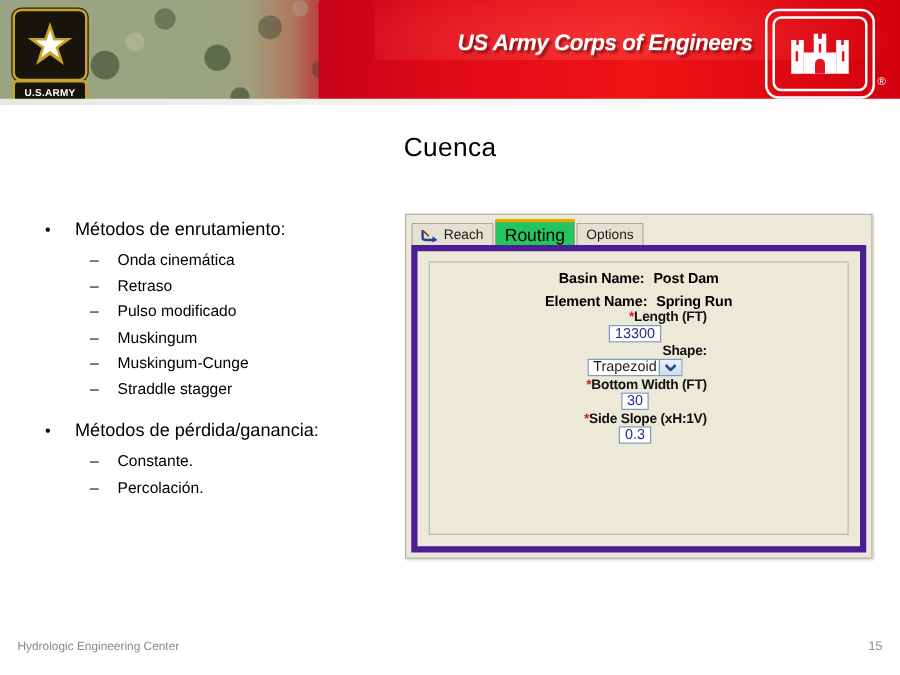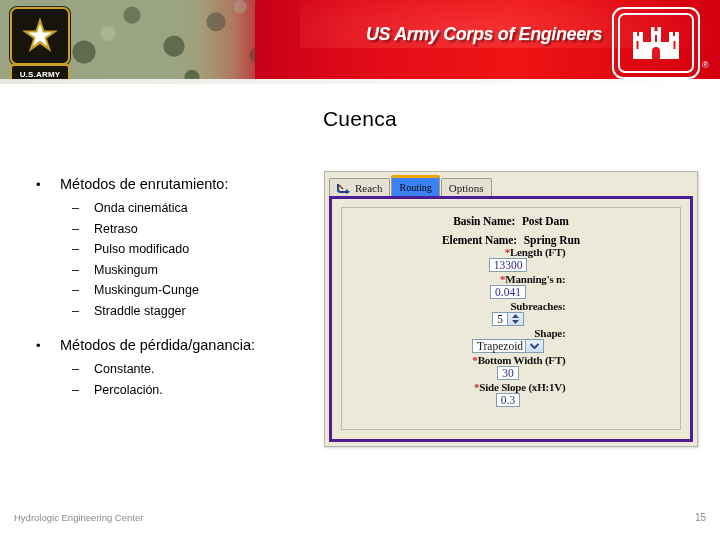--- a/index.html
+++ b/index.html
@@ -134,49 +134,49 @@
   .bullet-l2 .txt{white-space:nowrap;}
 
   .gap-block{height:13px;}
 
   
   .dialog{
     position:absolute;left:324px;top:171px;width:372px;height:274px;
     background:#ece9d8;
     border:1px solid #b6b6a8;
     box-shadow:1px 1px 2px rgba(0,0,0,0.18);
-    font-family:Liberation Serif, serif;
+    font-family:Liberation Sans, sans-serif;
   }
   .tabstrip{
     position:absolute;left:4px;top:3px;height:22px;
     display:flex;align-items:flex-end;
   }
   .tab{
     height:19px;box-sizing:border-box;
     display:flex;align-items:center;gap:4px;
     padding:0 7px;
     font-size:11px;color:#1a1a1a;
     background:#e4e1d2;
     border:1px solid #9d9b8c;border-bottom:none;
     border-radius:2px 2px 0 0;
     margin-right:1px;
   }
   .tab.active{
     height:22px;
-    background:#3b82f6;
+    background:#22c55e;
     border-top:3px solid #f0a500;
     color:#000;
-    font-size:10px;
+    font-size:14px;
   }
   .reach-icon{display:block;}
 
   .tabpanel{
     position:absolute;left:4px;top:24px;right:4px;bottom:4px;
     background:#ece9d8;
-    border:3px solid #4c1d95;
+    border:5px solid #4c1d95;
   }
   .groupbox{
     position:absolute;left:9px;top:8px;right:9px;bottom:9px;
     border:1px solid #bdbcab;
     background:#ece9d8;
   }
   .hdr-line{
     text-align:center;
     font-size:11.5px;font-weight:bold;color:#101010;
     margin-top:7px;
@@ -370,43 +370,21 @@
         <span class="lbl">Element Name:</span>
         <span class="val" style="padding-left: 4px;">Spring Run</span>
       </div>
 
       <div class="frow">
         <div class="flabel"><span class="ast">*</span>Length (FT)</div>
         <div class="finput">13300</div>
       </div>
 
 
-      <div class="frow">
-        <div class="flabel"><span class="ast">*</span>Manning's n:</div>
-        <div class="finput">0.041</div>
-      </div>
-
-      <div class="frow">
-        <div class="flabel">Subreaches:</div>
-        <div class="finput num-right">
-          <span>5</span>
-          <span class="spinner">
-            <span class="half">
-              <svg width="7" height="4" viewBox="0 0 7 4">
-                  <path d="M3.5 0 L7 4 L0 4 Z" fill="#2b4a7a"></path>
-                </svg>
-            </span>
-            <span class="half">
-              <svg width="7" height="4" viewBox="0 0 7 4">
-                  <path d="M0 0 L7 0 L3.5 4 Z" fill="#2b4a7a"></path>
-                </svg>
-            </span>
-          </span>
-        </div>
-      </div>
+
 
       <div class="frow">
         <div class="flabel">Shape:</div>
         <div class="finput select">
           <span>Trapezoid</span>
           <span class="dropbtn">
             <svg width="9" height="6" viewBox="0 0 9 6">
                 <path d="M0.5 1 L4.5 5 L8.5 1" stroke="#2b4a7a" stroke-width="2" fill="none"></path>
               </svg>
           </span>

